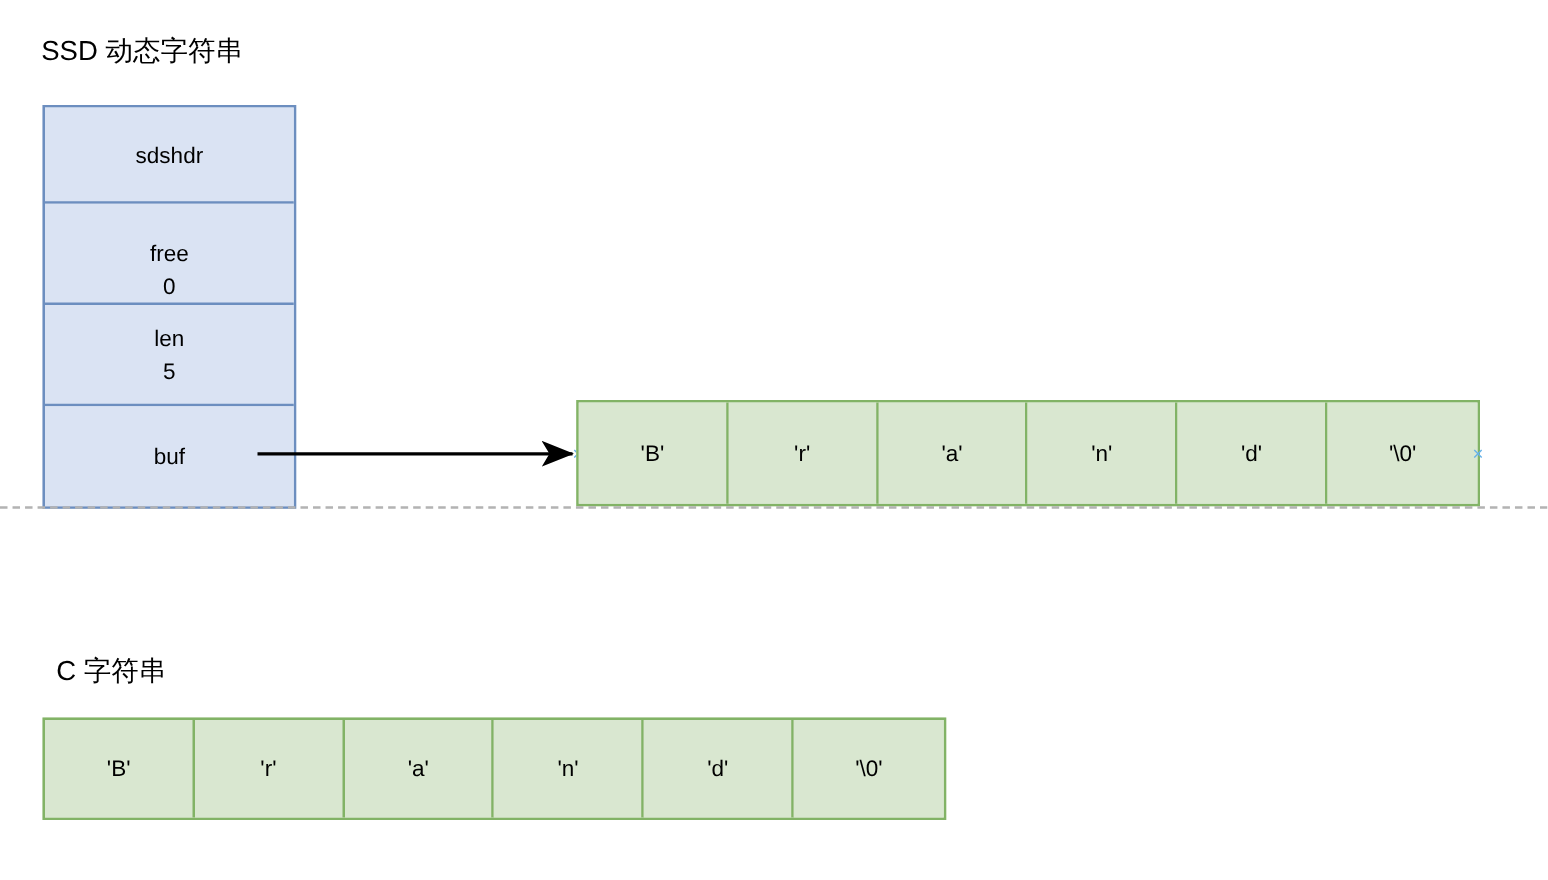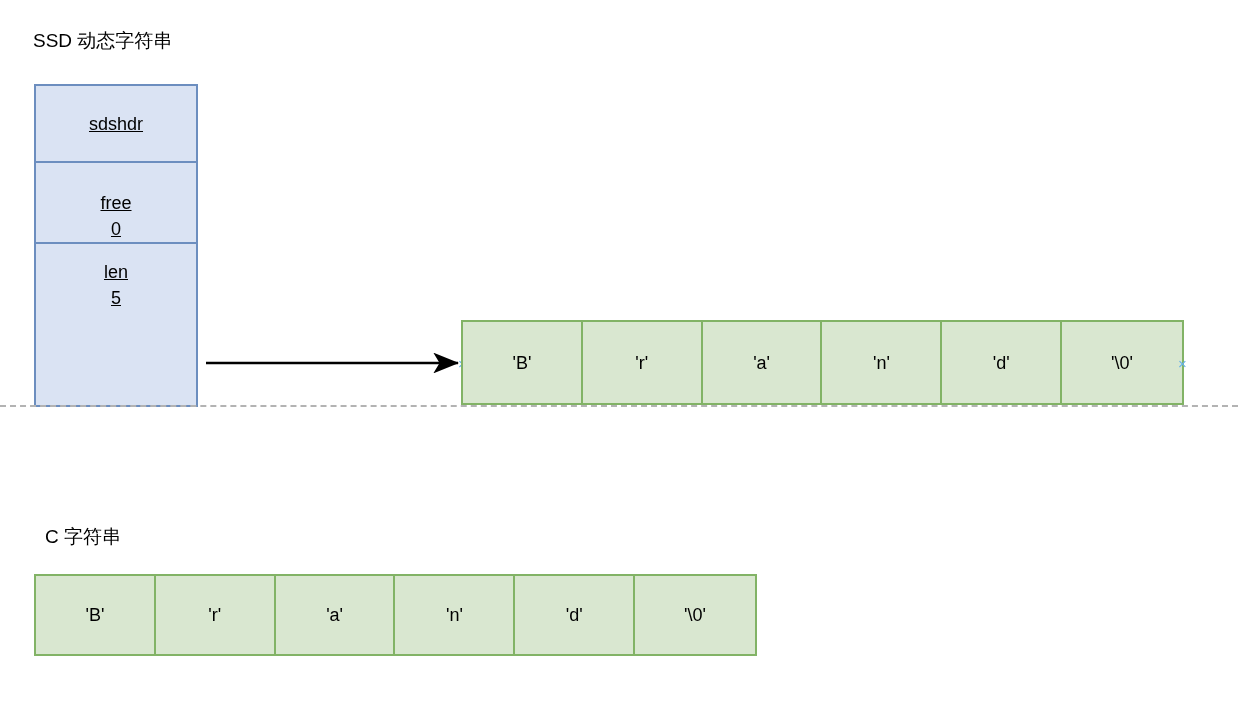--- a/index.html
+++ b/index.html
@@ -12,21 +12,21 @@
     height: 704px;
     position: relative;
     overflow: hidden;
     font-family: "Liberation Sans", "DejaVu Sans", sans-serif;
     color: #000000;
   }
 
   
   .section-title {
     position: absolute;
-    font-size: 19px;
+    font-size: 22px;
     line-height: 24px;
     color: #000000;
     white-space: nowrap;
   }
   #sds-title  { left: 33px;  top: 29px; }
   #c-title    { left: 45px;  top: 525px; }
 
   
   .dashed-rule {
     position: absolute;
@@ -35,28 +35,27 @@
     width: 1238px;
     height: 0;
     border-top: 2px dashed #b3b3b3;
   }
 
   
   .struct-box {
     position: absolute;
     left: 34px;
     top: 84px;
-    width: 164px;
+    width: 203px;
     height: 323px;
     box-sizing: border-box;
     border: 2px solid #6c8ebf;
     background: #dae3f3;
     display: flex;
     flex-direction: column;
-    text-decoration: underline;
   }
   .struct-row {
     box-sizing: border-box;
     flex: 0 0 auto;
     display: flex;
     flex-direction: column;
     align-items: center;
     justify-content: center;
     font-size: 18px;
     line-height: 26px;
@@ -146,20 +145,23 @@
   <div id="row-free" class="struct-row">
     <span class="row-label">free</span>
     <span class="row-value">0</span>
   </div>
 
   <div id="row-len" class="struct-row">
     <span class="row-label">len</span>
     <span class="row-value">5</span>
   </div>
 
+  <div id="row-buf" class="struct-row">
+    <span class="row-label">buf</span>
+  </div>
 </div>
 
 <svg id="buf-pointer" viewBox="0 0 275 46" width="275" height="46">
   <defs>
     <marker id="arrowhead" markerWidth="10" markerHeight="8" refX="9.5" refY="4" orient="auto">
       <path d="M0,0 L10,4 L0,8 L2.4,4 Z" fill="#000000"></path>
     </marker>
   </defs>
   <line x1="6" y1="23" x2="258" y2="23" stroke="#000000" stroke-width="2.6" marker-end="url(#arrowhead)"></line>
 </svg>

